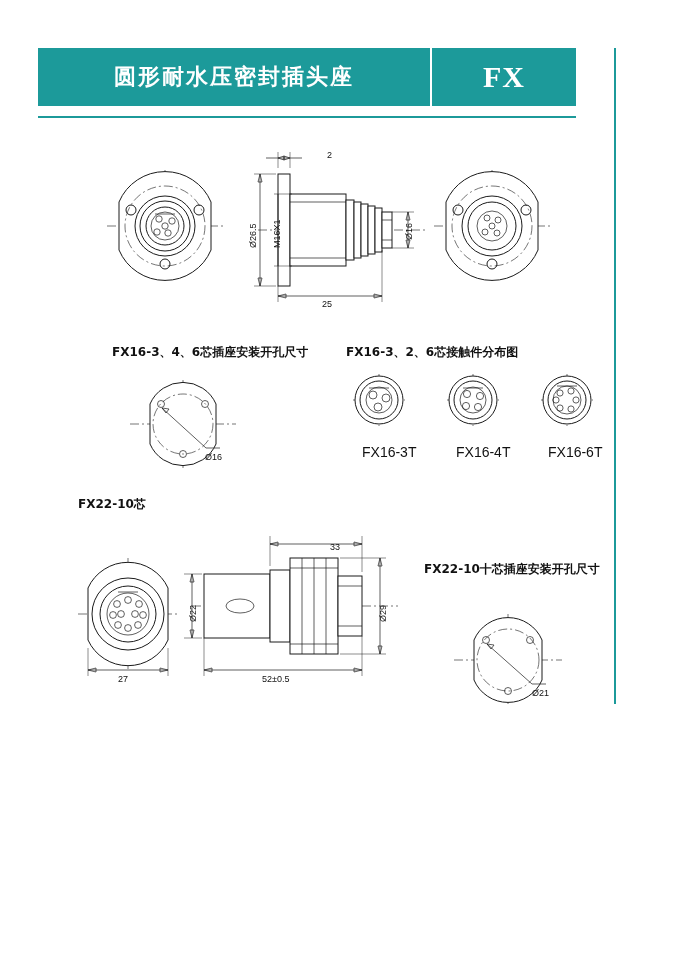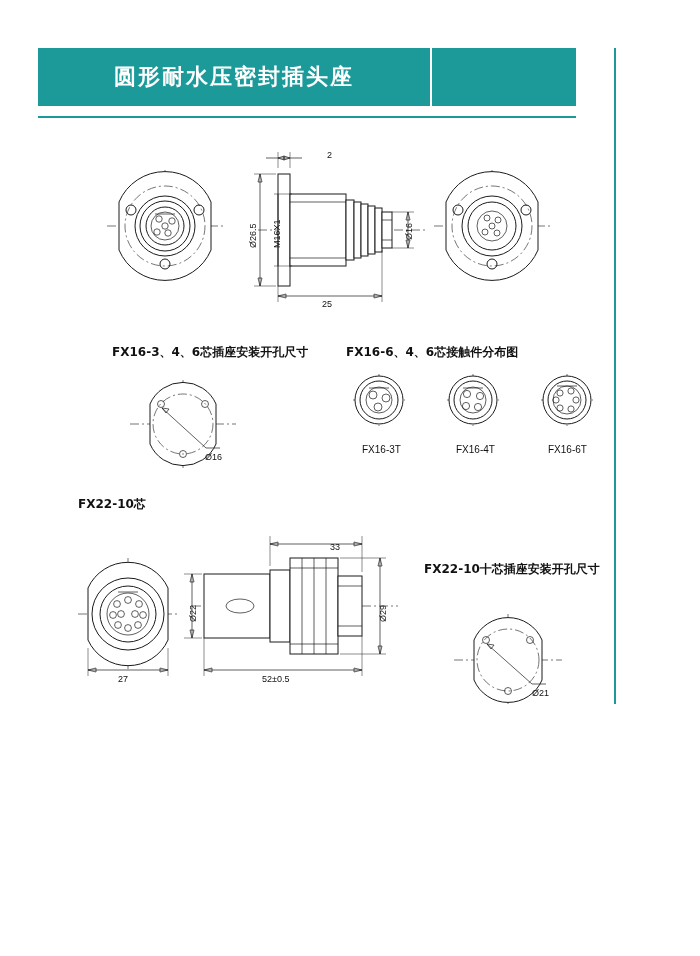--- a/index.html
+++ b/index.html
@@ -93,21 +93,21 @@
     color: #111;
     font-family: "Liberation Sans", sans-serif;
     white-space: nowrap;
   }
   .dim.rot {
     transform: rotate(-90deg);
     transform-origin: left top;
   }
   .partlbl {
     position: absolute;
-    font-size: 10px;
+    font-size: 14px;
     color: #111;
     font-family: "Liberation Sans", sans-serif;
     white-space: nowrap;
   }
 
   
   .fig { position: absolute; }
   svg { display: block; overflow: visible; }
   .ln  { stroke: #1a1a1a; stroke-width: 1; fill: none; }
   .ln-thin { stroke: #1a1a1a; stroke-width: 0.7; fill: none; }
@@ -117,20 +117,21 @@
   .ext { stroke: #1a1a1a; stroke-width: 0.5; fill: none; }
 </style>
 </head>
 <body>
 
 <div id="page">
 
   <div class="header-bar">
     <div class="header-title">圆形耐水压密封插头座</div>
     <div class="header-divider"></div>
+    <div class="header-code">FX</div>
   </div>
   <div class="header-rule"></div>
   <div class="side-rule"></div>
   <div class="side-rule-bottom"></div>
 
   <div class="fig" style="left:105px; top:168px;">
     <svg width="120" height="116" viewBox="0 0 120 116">
 
       <line class="ctr" x1="60" y1="2" x2="60" y2="114"></line>
       <line class="ctr" x1="2" y1="58" x2="118" y2="58"></line>
@@ -227,21 +228,21 @@
       <circle class="ln-thin" cx="60" cy="58" r="15"></circle>
       <circle class="ln-thin" cx="55" cy="50" r="3"></circle>
       <circle class="ln-thin" cx="66" cy="52" r="3"></circle>
       <circle class="ln-thin" cx="53" cy="64" r="3"></circle>
       <circle class="ln-thin" cx="65" cy="65" r="3"></circle>
       <circle class="ln-thin" cx="60" cy="58" r="3"></circle>
     </svg>
   </div>
 
   <div class="cap" style="left:112px; top:344px;">FX16-3、4、6芯插座安装开孔尺寸</div>
-  <div class="cap" style="left:346px; top:344px;">FX16-6、4、6芯接触件分布图</div>
+  <div class="cap" style="left:346px; top:344px;">FX16-3、2、6芯接触件分布图</div>
 
   <div class="fig" style="left:128px; top:378px;">
     <svg width="110" height="92" viewBox="0 0 110 92">
       <line class="ctr" x1="55" y1="2" x2="55" y2="90"></line>
       <line class="ctr" x1="2" y1="46" x2="108" y2="46"></line>
 
       <path class="ln fillw" d="M22,26 A36,36 0 0 1 88,26 L88,66 A36,36 0 0 1 22,66 Z"></path>
 
       <circle class="ctr" cx="55" cy="46" r="30"></circle>
       <circle class="ln-thin" cx="33" cy="26" r="3.5"></circle>

